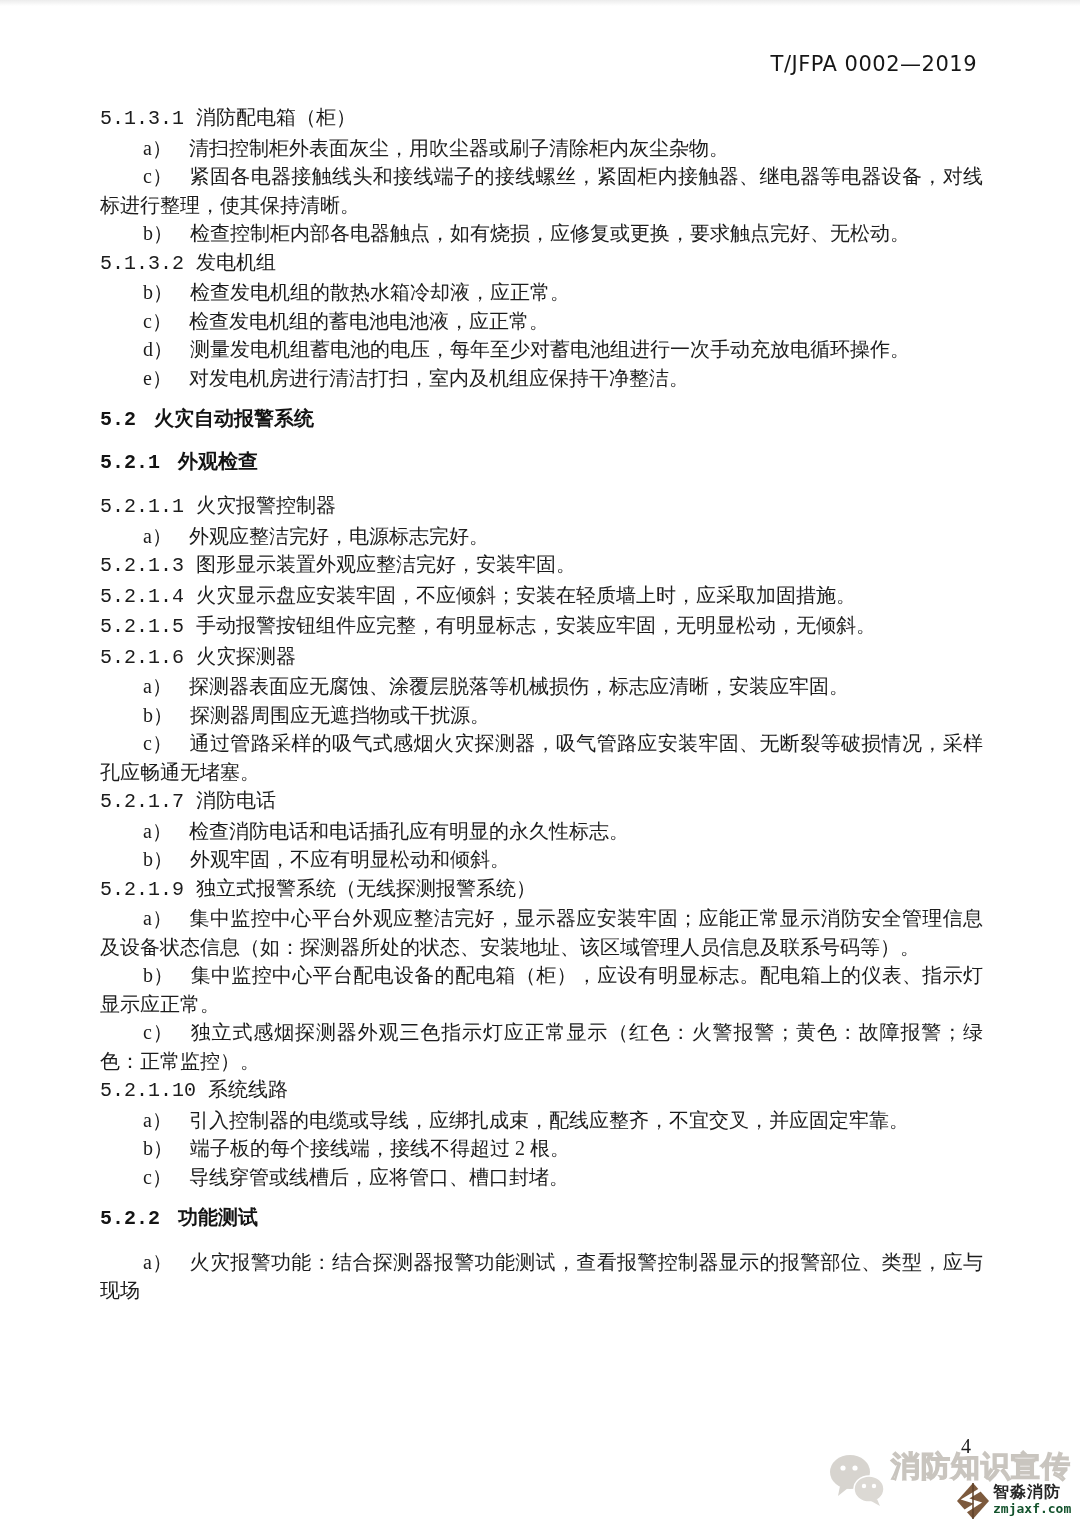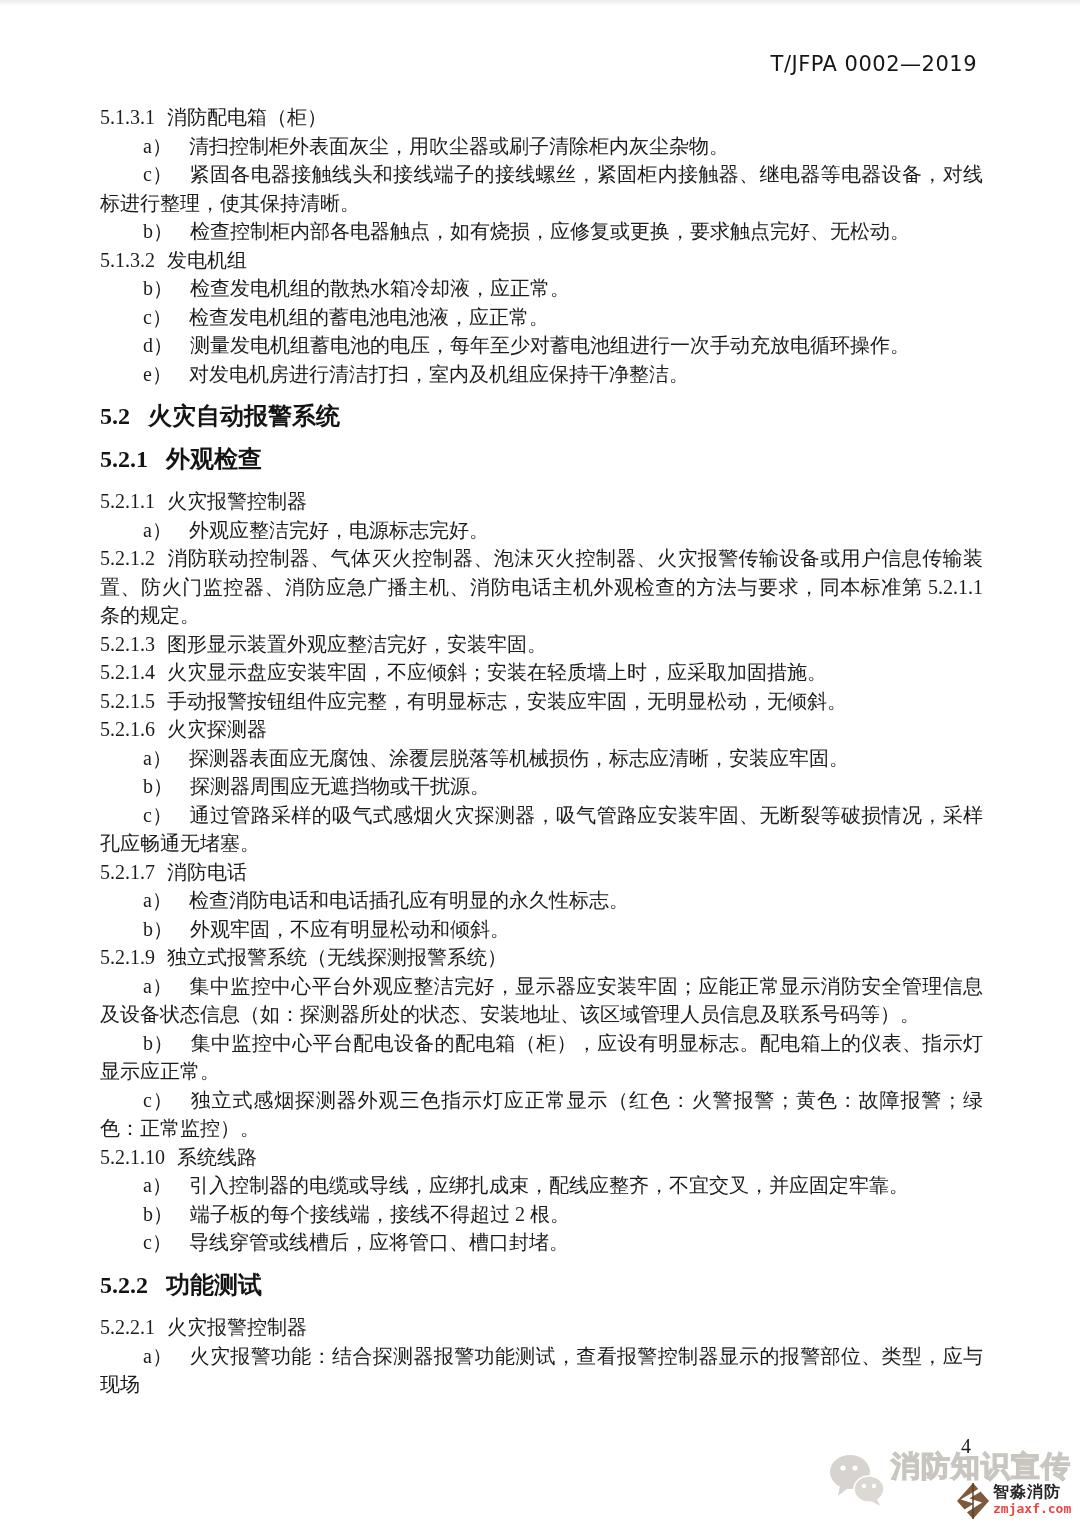--- a/index.html
+++ b/index.html
@@ -31,28 +31,28 @@
     left: 100px;
     top: 103px;
     width: 883px;
   }
   .para, .item {
     margin: 0;
     font-size: 20px;
     line-height: 28.5px;
     text-align: justify;
   }
-  .para .num { margin-right: 12px; white-space: nowrap; }
+  .para .num { margin-right: 12px; white-space: nowrap; font-family: Liberation Mono, monospace; }
   .item { text-indent: 43px; }
   .item .label { margin-right: 17px; white-space: nowrap; }
   .h2, .h3 {
     margin: 14px 0;
-    font-family: Liberation Serif, serif;
+    font-family: Liberation Mono, monospace;
     font-weight: bold;
-    font-size: 24px;
+    font-size: 20px;
     line-height: 28.5px;
     color: #141414;
   }
   .h2 .num, .h3 .num { margin-right: 18px; }
   .page-number {
     position: absolute;
     top: 1435px;
     left: 961px;
     font-size: 20px;
     color: #1c1c1c;
@@ -92,21 +92,21 @@
     line-height: 19px;
     color: #262626;
     letter-spacing: 1px;
     white-space: nowrap;
   }
   .brand-url {
     font-family: "DejaVu Sans Mono", "Liberation Mono", monospace;
     font-weight: 700;
     font-size: 13px;
     line-height: 15px;
-    color: #ef4444;
+    color: #14532d;
     white-space: nowrap;
   }
 </style>
 </head>
 <body>
 
 <div class="page">
 
   <div class="header-code">T/JFPA 0002—2019</div>
 
@@ -119,21 +119,20 @@
     <p class="item"><span class="label">b）</span><span>检查发电机组的散热水箱冷却液，应正常。</span></p>
     <p class="item"><span class="label">c）</span><span>检查发电机组的蓄电池电池液，应正常。</span></p>
     <p class="item"><span class="label">d）</span><span>测量发电机组蓄电池的电压，每年至少对蓄电池组进行一次手动充放电循环操作。</span></p>
     <p class="item"><span class="label">e）</span><span>对发电机房进行清洁打扫，室内及机组应保持干净整洁。</span></p>
 
     <p class="h2"><span class="num">5.2</span><span>火灾自动报警系统</span></p>
     <p class="h3"><span class="num">5.2.1</span><span>外观检查</span></p>
 
     <p class="para"><span class="num">5.2.1.1</span><span>火灾报警控制器</span></p>
     <p class="item"><span class="label">a）</span><span>外观应整洁完好，电源标志完好。</span></p>
-    <p class="para"><span class="num">5.2.1.2</span><span>消防联动控制器、气体灭火控制器、泡沫灭火控制器、火灾报警传输设备或用户信息传输装置、防火门监控器、消防应急广播主机、消防电话主机外观检查的方法与要求，同本标准第 5.2.1.1 条的规定。</span></p>
     <p class="para"><span class="num">5.2.1.3</span><span>图形显示装置外观应整洁完好，安装牢固。</span></p>
     <p class="para"><span class="num">5.2.1.4</span><span>火灾显示盘应安装牢固，不应倾斜；安装在轻质墙上时，应采取加固措施。</span></p>
     <p class="para"><span class="num">5.2.1.5</span><span>手动报警按钮组件应完整，有明显标志，安装应牢固，无明显松动，无倾斜。</span></p>
     <p class="para"><span class="num">5.2.1.6</span><span>火灾探测器</span></p>
     <p class="item"><span class="label">a）</span><span>探测器表面应无腐蚀、涂覆层脱落等机械损伤，标志应清晰，安装应牢固。</span></p>
     <p class="item"><span class="label">b）</span><span>探测器周围应无遮挡物或干扰源。</span></p>
     <p class="item"><span class="label">c）</span><span>通过管路采样的吸气式感烟火灾探测器，吸气管路应安装牢固、无断裂等破损情况，采样孔应畅通无堵塞。</span></p>
     <p class="para"><span class="num">5.2.1.7</span><span>消防电话</span></p>
     <p class="item"><span class="label">a）</span><span>检查消防电话和电话插孔应有明显的永久性标志。</span></p>
     <p class="item"><span class="label">b）</span><span>外观牢固，不应有明显松动和倾斜。</span></p>
@@ -141,21 +140,20 @@
     <p class="item"><span class="label">a）</span><span>集中监控中心平台外观应整洁完好，显示器应安装牢固；应能正常显示消防安全管理信息及设备状态信息（如：探测器所处的状态、安装地址、该区域管理人员信息及联系号码等）。</span></p>
     <p class="item"><span class="label">b）</span><span>集中监控中心平台配电设备的配电箱（柜），应设有明显标志。配电箱上的仪表、指示灯显示应正常。</span></p>
     <p class="item"><span class="label">c）</span><span>独立式感烟探测器外观三色指示灯应正常显示（红色：火警报警；黄色：故障报警；绿色：正常监控）。</span></p>
     <p class="para"><span class="num">5.2.1.10</span><span>系统线路</span></p>
     <p class="item"><span class="label">a）</span><span>引入控制器的电缆或导线，应绑扎成束，配线应整齐，不宜交叉，并应固定牢靠。</span></p>
     <p class="item"><span class="label">b）</span><span>端子板的每个接线端，接线不得超过 2 根。</span></p>
     <p class="item"><span class="label">c）</span><span>导线穿管或线槽后，应将管口、槽口封堵。</span></p>
 
     <p class="h3"><span class="num">5.2.2</span><span>功能测试</span></p>
 
-    <p class="para"><span class="num">5.2.2.1</span><span>火灾报警控制器</span></p>
     <p class="item"><span class="label">a）</span><span>火灾报警功能：结合探测器报警功能测试，查看报警控制器显示的报警部位、类型，应与现场</span></p>
   </div>
 
   <div class="page-number">4</div>
 
   <div class="watermark">
     <span>
       <svg width="58" height="56" viewBox="0 0 58 56">
         <ellipse cx="22" cy="20" rx="20" ry="17" fill="#d7d4cf"></ellipse>
         <path d="M12 34 L10 44 L20 36 Z" fill="#d7d4cf"></path>

